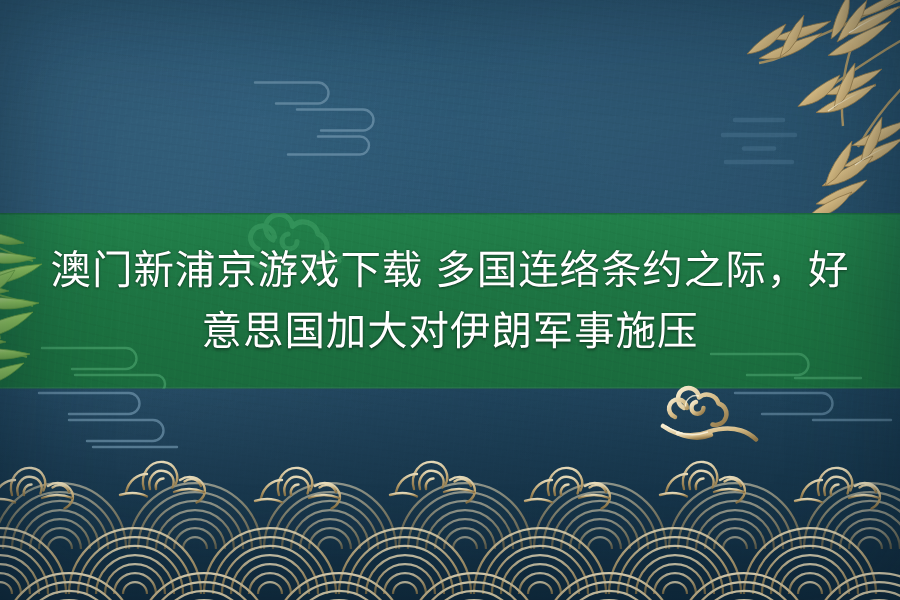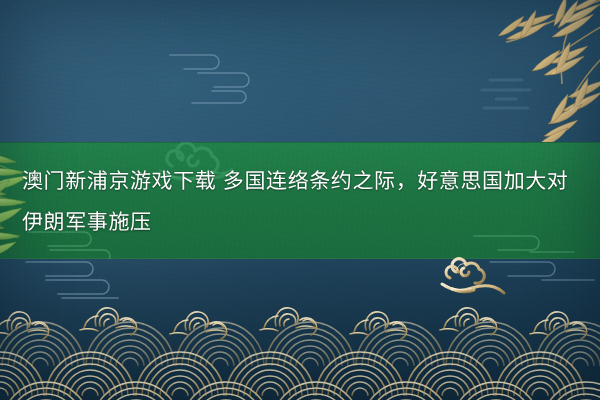--- a/index.html
+++ b/index.html
@@ -76,23 +76,23 @@
   .band-cloud{position:absolute;left:142px;top:-6px;width:112px;height:62px;opacity:.55;}
 
   
   .title-wrap{
     position:absolute;left:0;right:0;top:142px;height:117px;
     display:flex;align-items:center;justify-content:center;
     z-index:6;
   }
   .title{
     width:556px;
-    text-align:left;
+    text-align:center;
     color:#ffffff;
-    font-size:21px;
+    font-size:27px;
     line-height:41px;
     letter-spacing:.6px;
     font-weight:400;
     text-shadow:0 1px 2px rgba(0,0,0,.38), 0 0 1px rgba(0,0,0,.5);
     white-space:pre-wrap;
   }
 
   
   .cloud-gold{position:absolute;left:432px;top:256px;width:74px;height:44px;}
 

